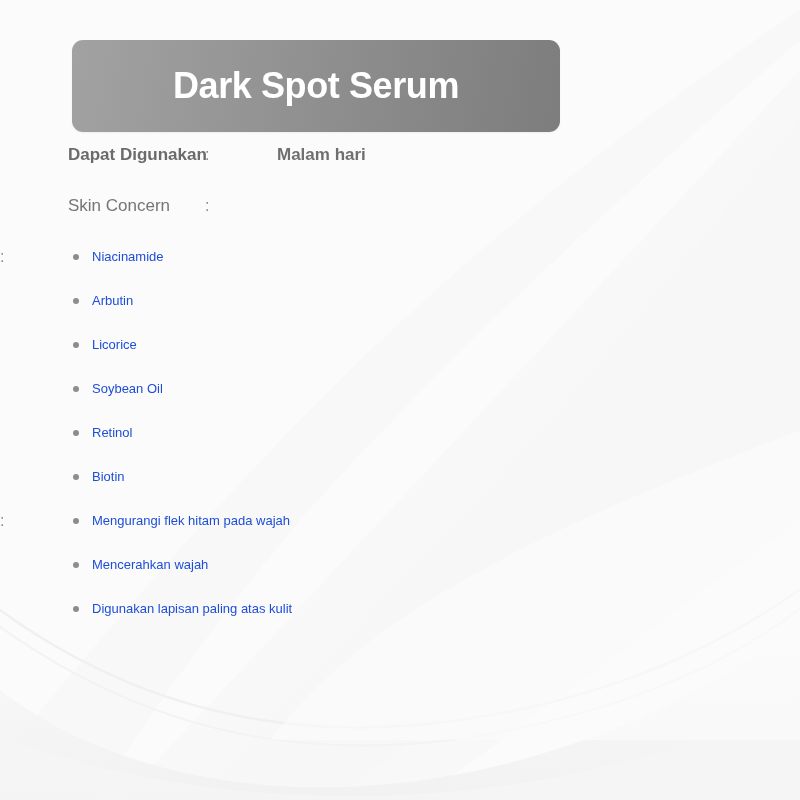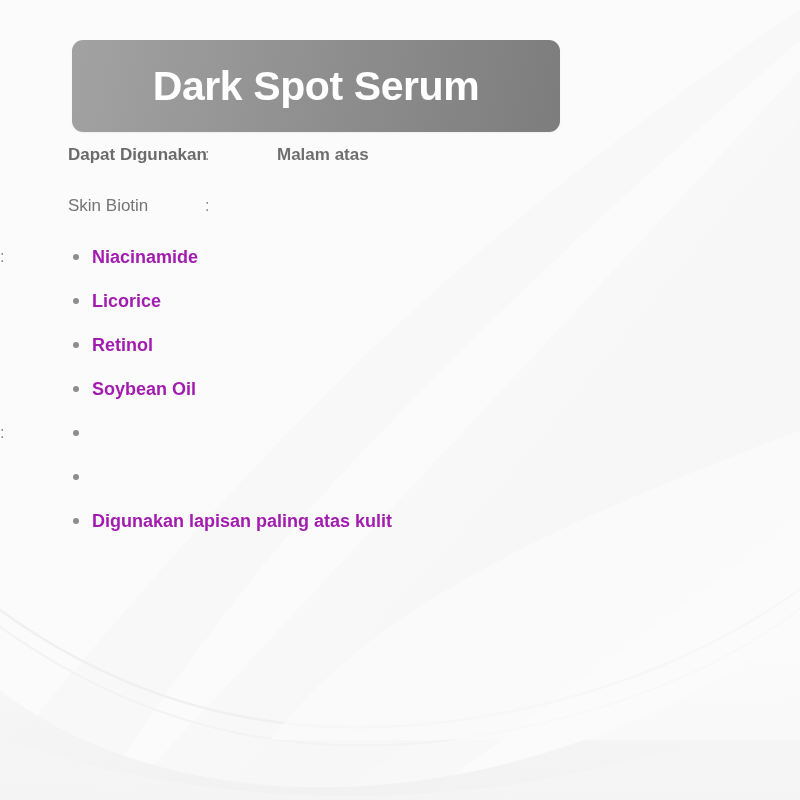--- a/index.html
+++ b/index.html
@@ -40,21 +40,21 @@
     height: 92px;
     border-radius: 11px;
     background: linear-gradient(100deg, #a2a2a2 0%, #949494 38%, #878787 72%, #7d7d7d 100%);
     box-shadow: 0 1px 2px rgba(0,0,0,0.05);
     display: flex;
     align-items: center;
     justify-content: center;
   }
   #title-banner .title-text {
     color: #ffffff;
-    font-size: 41px;
+    font-size: 36px;
     font-weight: 700;
     letter-spacing: -0.4px;
     line-height: 1;
     white-space: nowrap;
   }
 
   
   .spec-list {
     position: absolute;
     left: 0;
@@ -106,23 +106,23 @@
 
   
   ul.bullets {
     margin: 0;
     padding: 0;
     list-style: none;
   }
   ul.bullets li {
     position: relative;
     padding-left: 20px;
-    color: #a21caf;
-    font-size: 18px;
-    font-weight: 700;
+    color: #1d4ed8;
+    font-size: 13px;
+    font-weight: 400;
     line-height: 22px;
     height: 44px;
     white-space: nowrap;
   }
   ul.bullets li .dot {
     position: absolute;
     left: 1px;
     top: 8px;
     width: 6px;
     height: 6px;
@@ -168,46 +168,48 @@
 
   <div id="title-banner">
     <span class="title-text">Dark Spot Serum</span>
   </div>
 
   <div class="spec-list">
 
     <div class="spec-row row-h-single">
       <div class="spec-label bold">Dapat Digunakan</div>
       <div class="spec-colon">:</div>
-      <div class="spec-value">Malam atas</div>
+      <div class="spec-value">Malam hari</div>
     </div>
 
     <div class="spec-row row-h-single">
-      <div class="spec-label light">Skin Biotin</div>
+      <div class="spec-label light">Skin Concern</div>
       <div class="spec-colon">:</div>
     </div>
 
     <div class="spec-row">
       <div class="spec-colon">:</div>
       <div class="spec-value">
         <ul class="bullets">
           <li><span class="dot"></span><span>Niacinamide</span></li>
+          <li><span class="dot"></span><span>Arbutin</span></li>
           <li><span class="dot"></span><span>Licorice</span></li>
+          <li><span class="dot"></span><span>Soybean Oil</span></li>
           <li><span class="dot"></span><span>Retinol</span></li>
-          <li><span class="dot"></span><span>Soybean Oil</span></li>
+          <li><span class="dot"></span><span>Biotin</span></li>
         </ul>
       </div>
     </div>
 
     <div class="spec-row">
       <div class="spec-colon">:</div>
       <div class="spec-value">
         <ul class="bullets">
-          <li><span class="dot"></span></li>
-          <li><span class="dot"></span></li>
+          <li><span class="dot"></span><span>Mengurangi flek hitam pada wajah</span></li>
+          <li><span class="dot"></span><span>Mencerahkan wajah</span></li>
           <li><span class="dot"></span><span>Digunakan lapisan paling atas kulit</span></li>
         </ul>
       </div>
     </div>
 
   </div>
 
 </div>
 
 </body></html>

